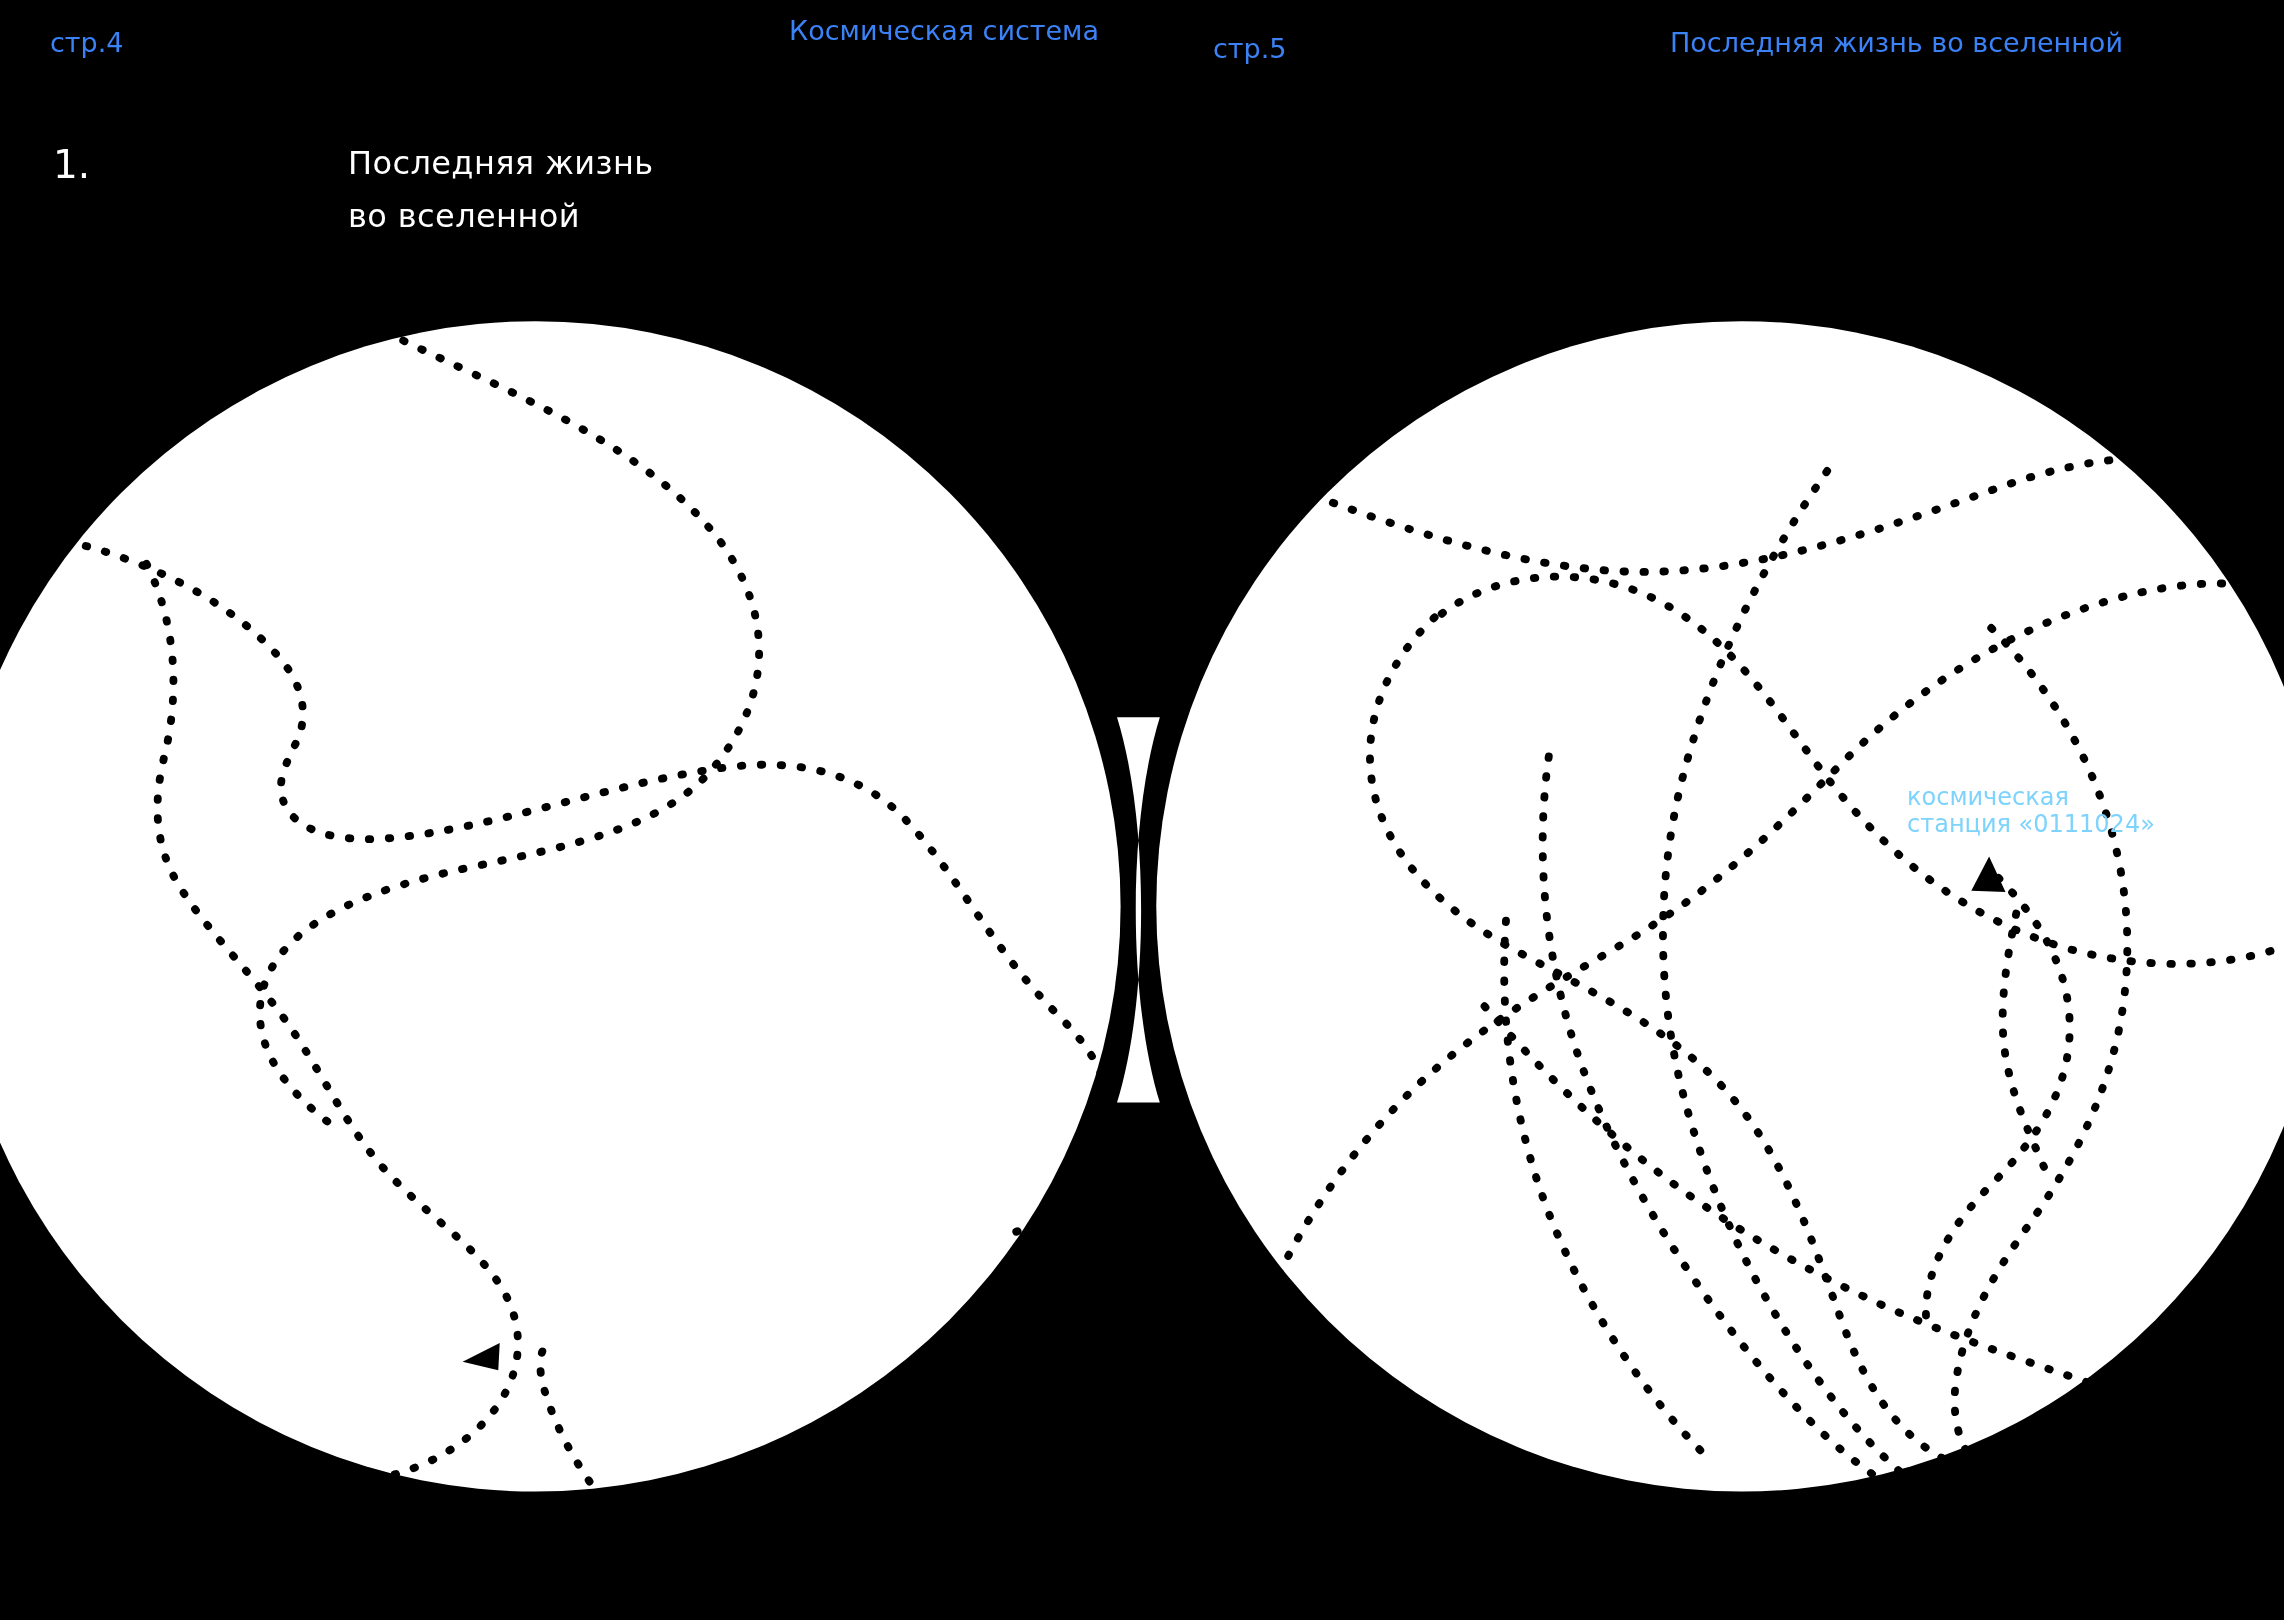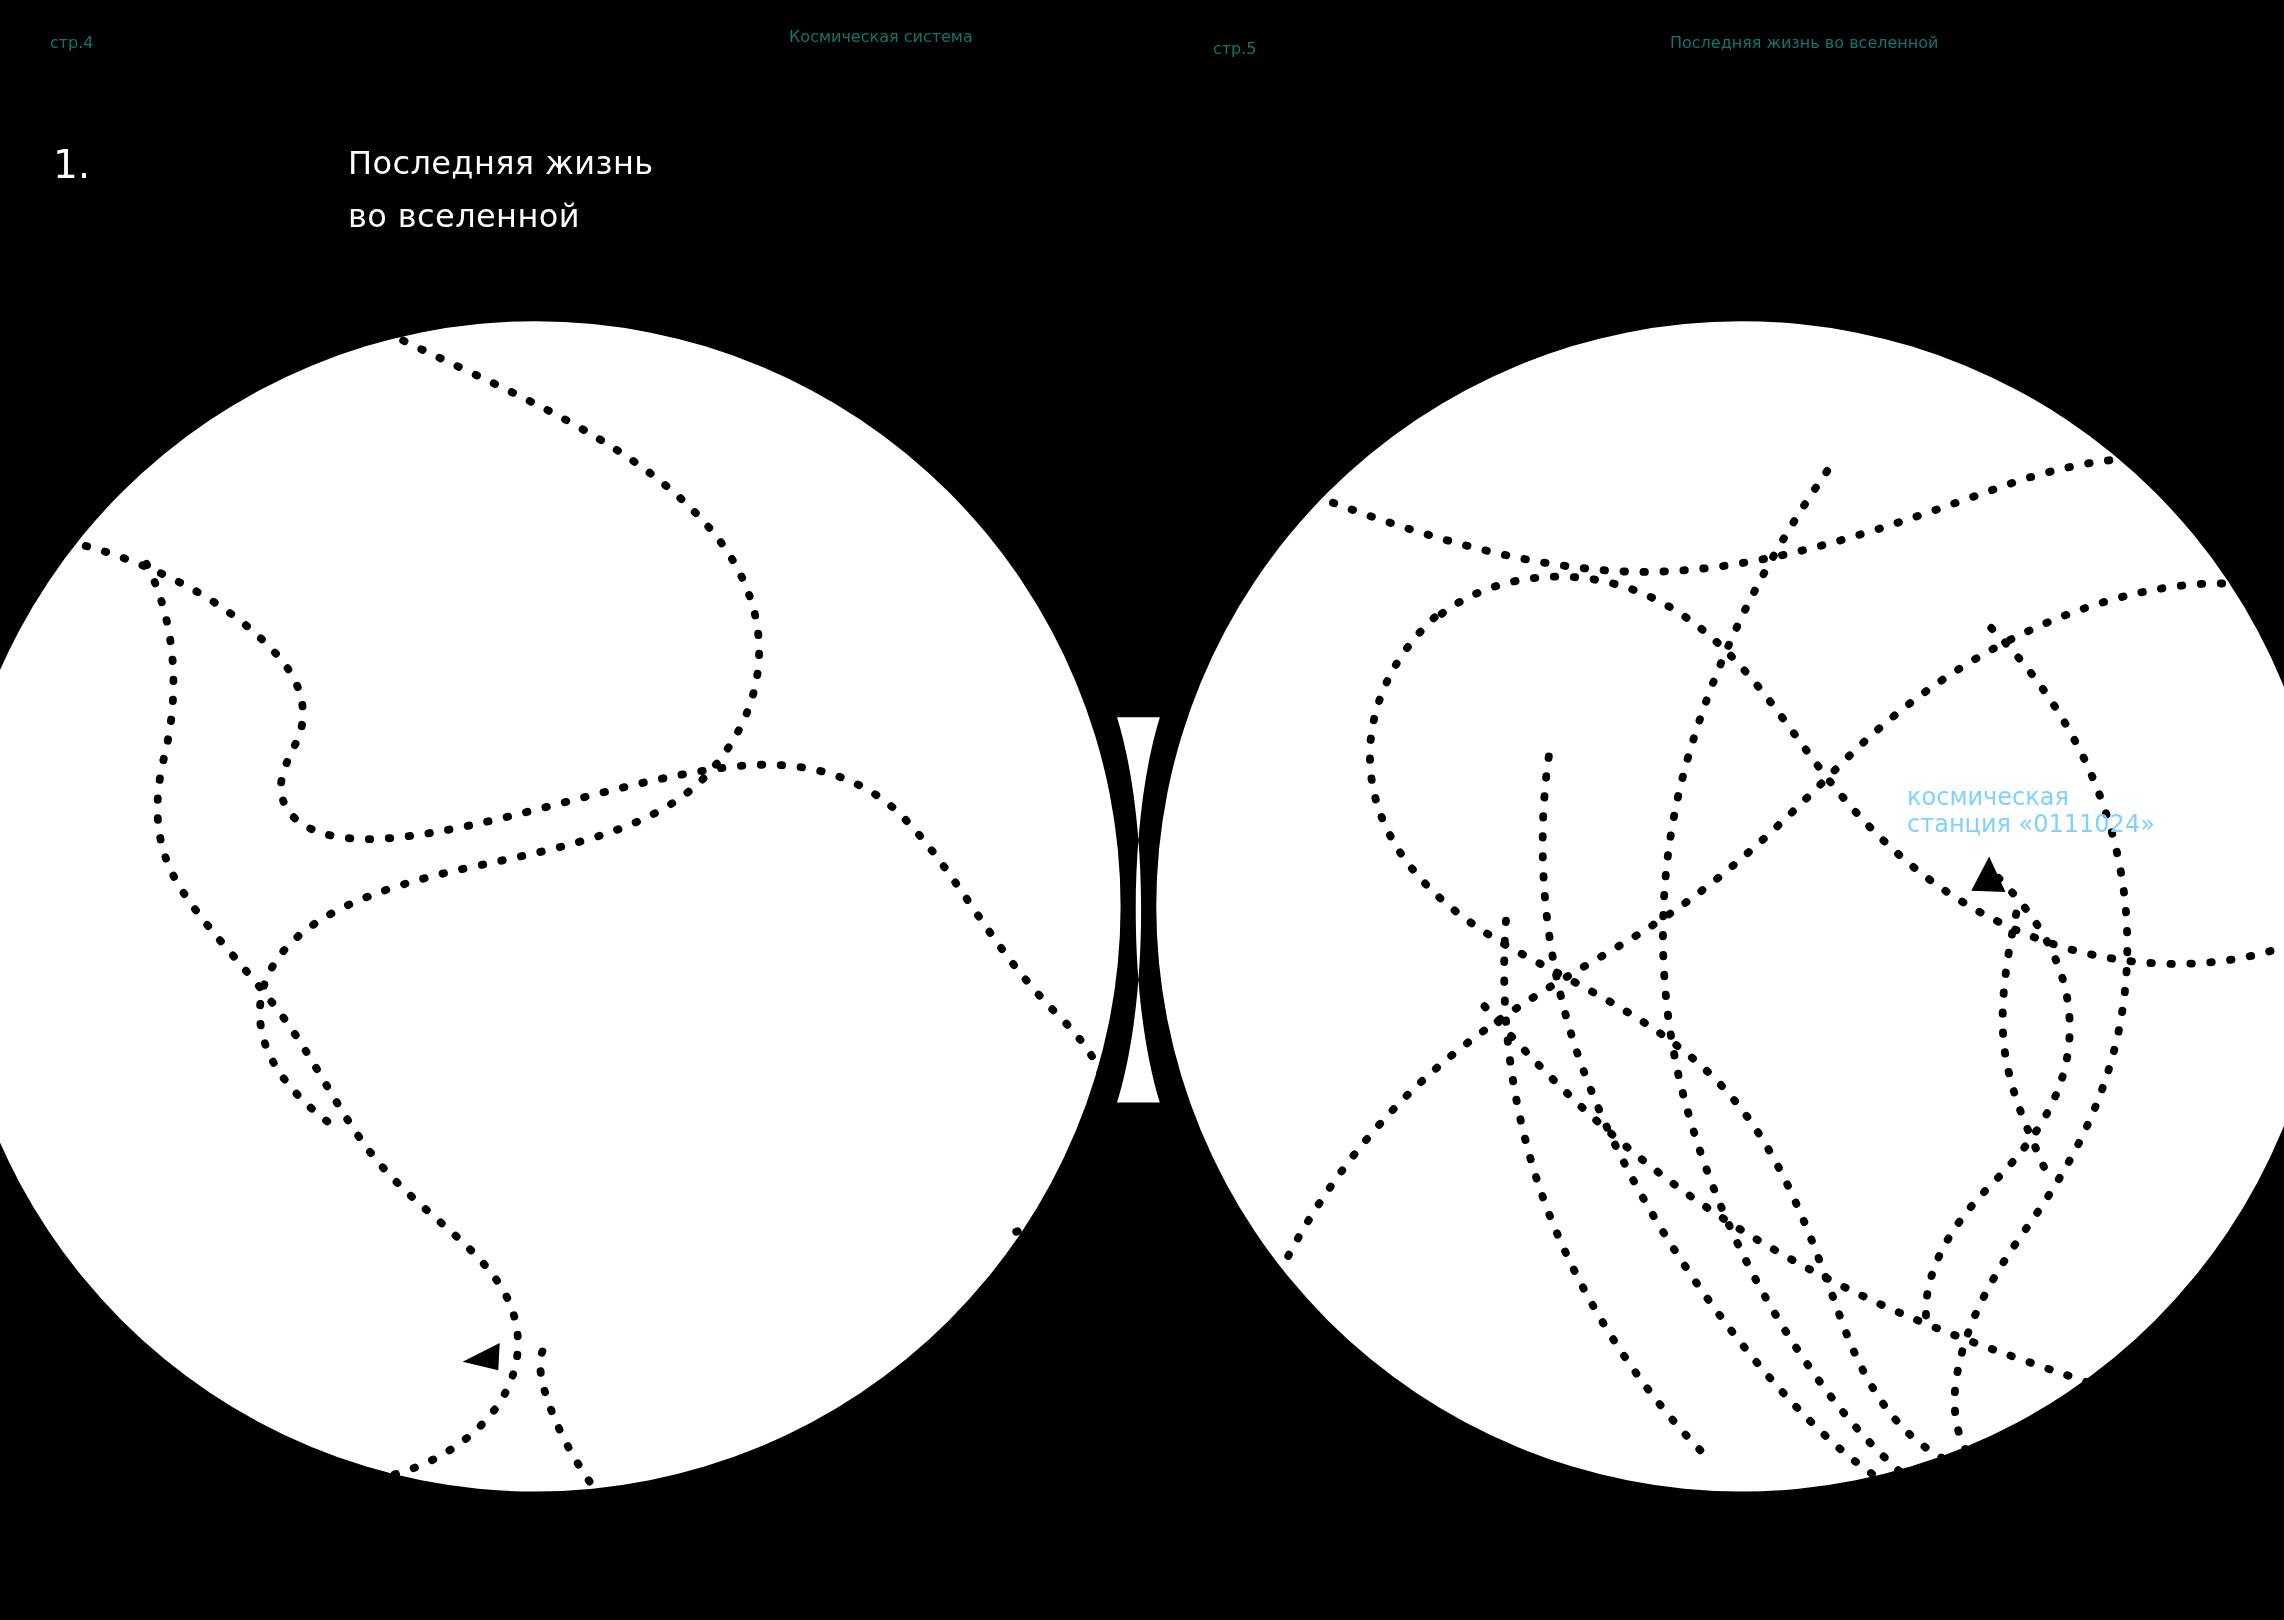--- a/index.html
+++ b/index.html
@@ -19,27 +19,27 @@
   
   .header {
     position: absolute;
     top: 0;
     left: 0;
     width: 2284px;
     height: 86px;
   }
   .hdr-item {
     position: absolute;
-    font-size: 16px;
+    font-size: 27px;
     line-height: 26px;
-    color: #0f766e;
+    color: #3b82f6;
     white-space: nowrap;
   }
   .hdr-page-left   { left: 50px;   top: 30px; }
-  .hdr-center      { left: 789px; top: 24px; }
+  .hdr-center      { left: 789px; top: 18px; }
   .hdr-page-right  { left: 1213px; top: 36px; }
   .hdr-right       { left: 1670px; top: 30px; }
 
   
   .title-number {
     position: absolute;
     left: 53px;
     top: 143px;
     font-size: 39px;
     line-height: 43px;

